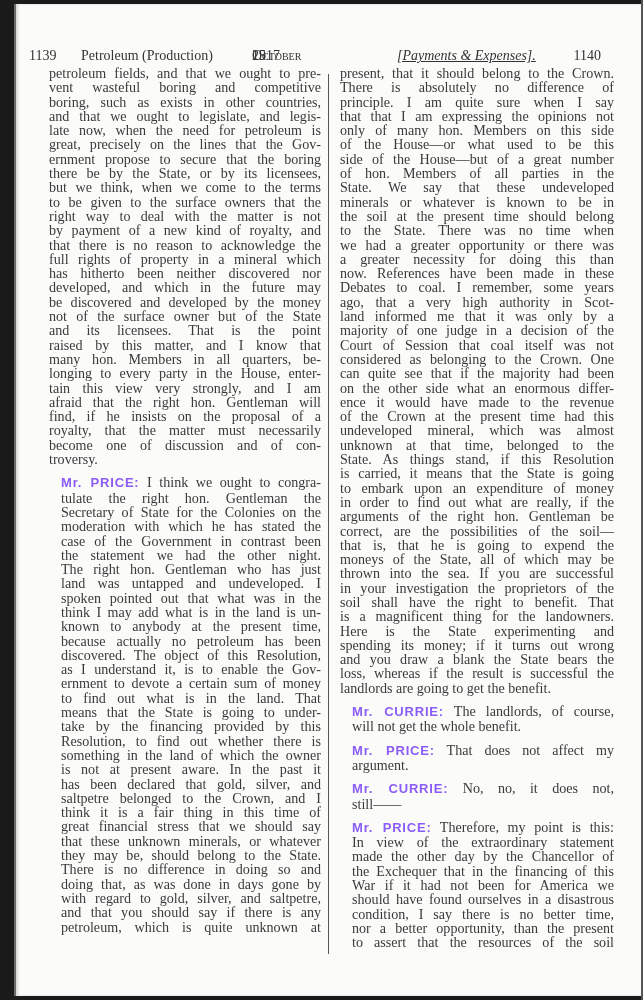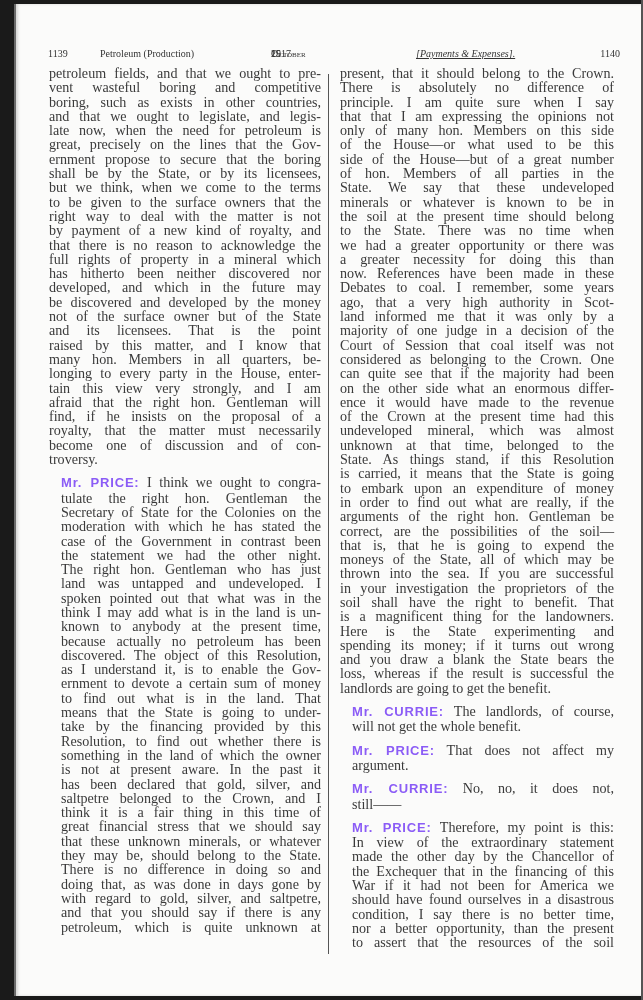--- a/index.html
+++ b/index.html
@@ -14,22 +14,22 @@
       width: 627px; height: 992px;
       background: #fbfbfa;
       border-left: 2px solid #6a6a6a;
       box-shadow: inset 2px 0 3px rgba(0,0,0,0.15);
     }
     .right-edge {
       position: absolute; right: 0; top: 0; width: 2px; height: 1000px;
       background: #555;
     }
     .header {
-      position: absolute; left: 32px; top: 44px; width: 572px; height: 18px;
-      font-size: 10px; color: #333;
+      position: absolute; left: 13px; top: 44px; width: 572px; height: 18px;
+      font-size: 14px; color: #333;
     }
     .header span { position: absolute; top: 0; white-space: nowrap; }
     .hdr-left-num { left: 0; }
     .hdr-title { left: 52px; }
     .hdr-date { left: 223px; }
     .hdr-date .sc { font-variant: small-caps; }
     .hdr-section { left: 368px; font-style: italic; text-decoration: underline; }
     .hdr-right-num { right: 0; }
     .col {
       position: absolute; top: 62px; width: 272px;
@@ -72,21 +72,21 @@
 
   <div class="col col-left">
     <p class="cont" id="l-para1">
         <span class="line">petroleum fields, and that we ought to pre-</span>
         <span class="line">vent wasteful boring and competitive</span>
         <span class="line">boring, such as exists in other countries,</span>
         <span class="line">and that we ought to legislate, and legis-</span>
         <span class="line">late now, when the need for petroleum is</span>
         <span class="line">great, precisely on the lines that the Gov-</span>
         <span class="line">ernment propose to secure that the boring</span>
-        <span class="line">shall be by the State, or by its licensees,</span>
+        <span class="line">there be by the State, or by its licensees,</span>
         <span class="line">but we think, when we come to the terms</span>
         <span class="line">to be given to the surface owners that the</span>
         <span class="line">right way to deal with the matter is not</span>
         <span class="line">by payment of a new kind of royalty, and</span>
         <span class="line">that there is no reason to acknowledge the</span>
         <span class="line">full rights of property in a mineral which</span>
         <span class="line">has hitherto been neither discovered nor</span>
         <span class="line">developed, and which in the future may</span>
         <span class="line">be discovered and developed by the money</span>
         <span class="line">not of the surface owner but of the State</span>

